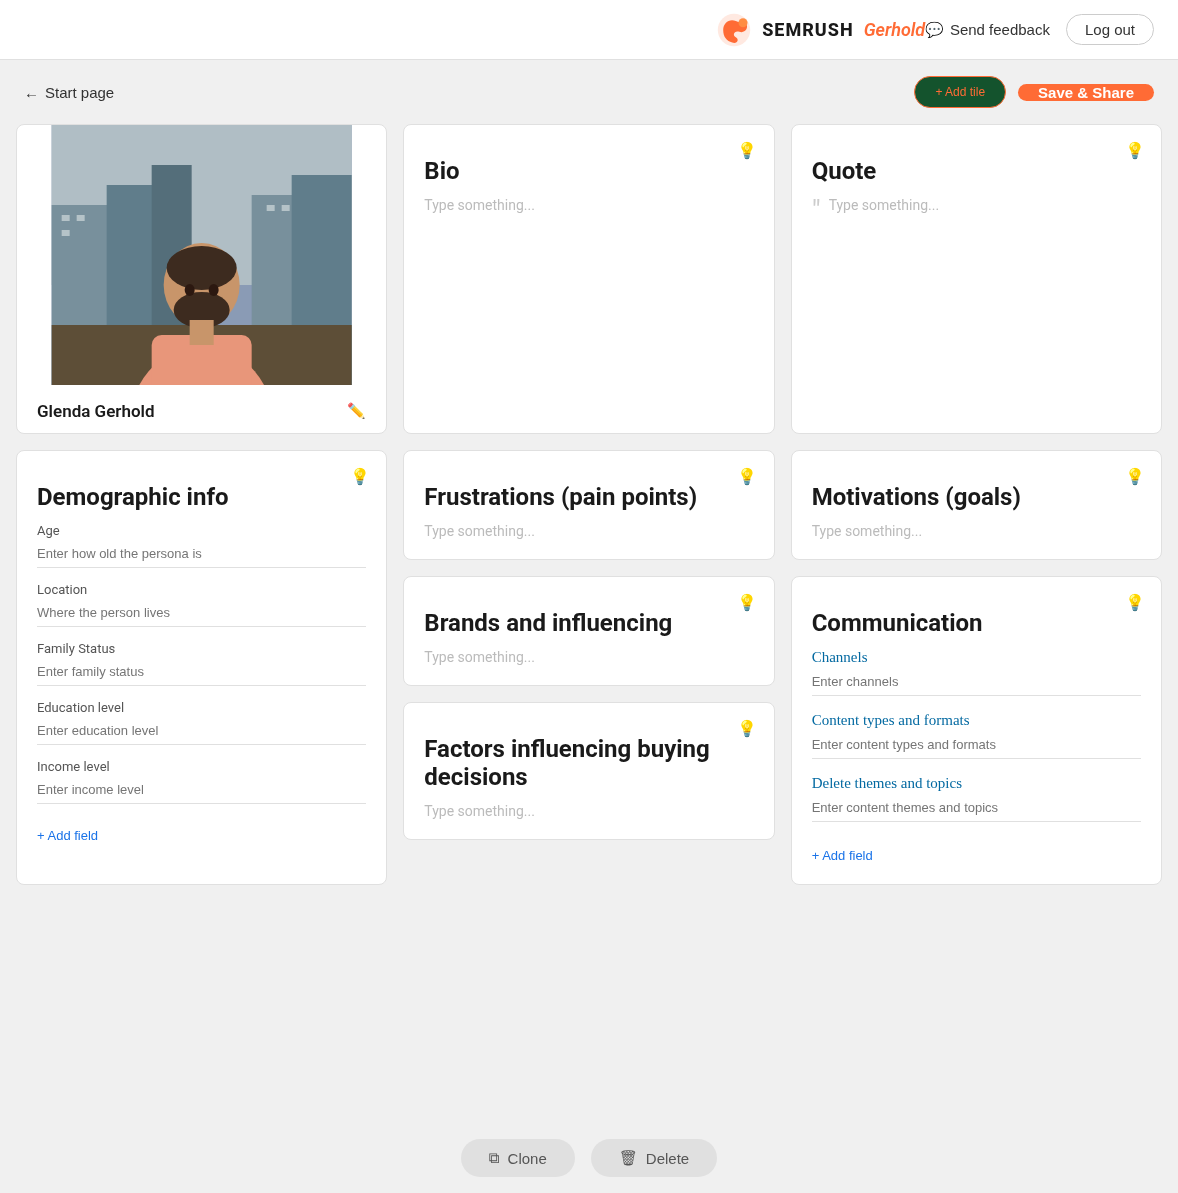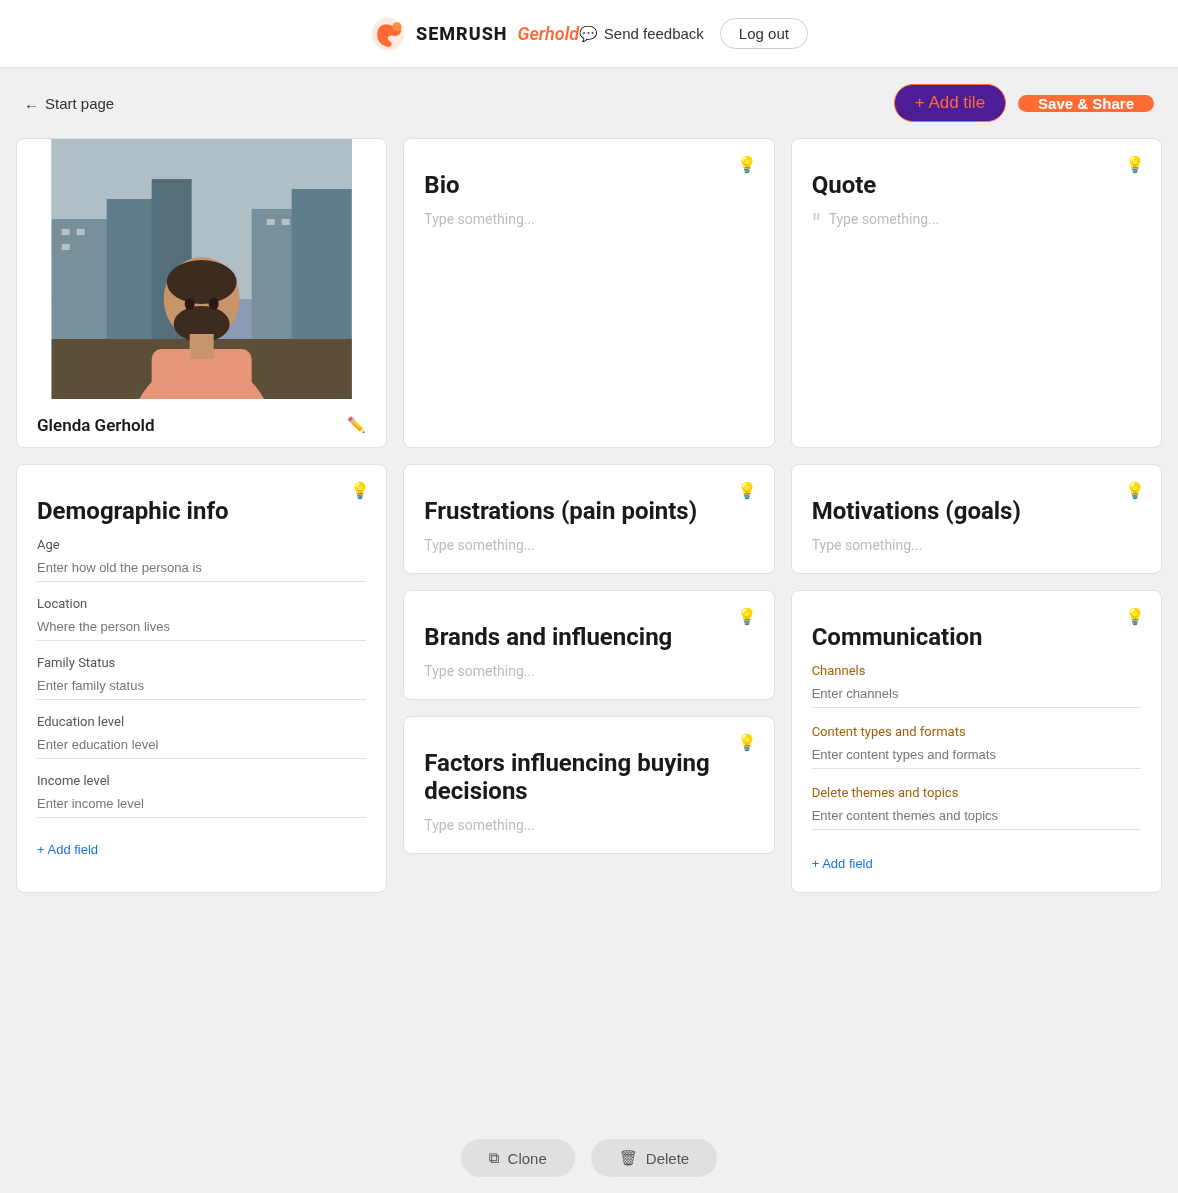--- a/index.html
+++ b/index.html
@@ -5,24 +5,24 @@
     * { box-sizing: border-box; margin: 0; padding: 0; }
     body {
       font-family: -apple-system, BlinkMacSystemFont, 'Segoe UI', Roboto, sans-serif;
       background: #f0f0f0;
       min-height: 1193px;
     }
     .header {
       background: #fff;
       border-bottom: 1px solid #e0e0e0;
       padding: 0 24px;
-      height: 68px;
-      display: flex;
-      align-items: center;
-      justify-content: center;
+      height: 60px;
+      display: flex;
+      align-items: center;
+      justify-content: flex-end;
     }
     .header-left {
       display: flex;
       align-items: center;
       gap: 10px;
     }
     .logo-icon {
       width: 36px;
       height: 36px;
     }
@@ -69,24 +69,24 @@
     }
     .toolbar-right {
       display: flex;
       gap: 12px;
       align-items: center;
     }
     .add-tile-btn {
       border: 1.5px solid #ff6b35;
       border-radius: 20px;
       padding: 8px 20px;
-      background: #4c1d95;
+      background: #14532d;
       color: #ff6b35;
       cursor: pointer;
-      font-size: 17px;
+      font-size: 12px;
       font-weight: 500;
     }
     .save-share-btn {
       border: none;
       border-radius: 20px;
       padding: 0 20px;
       background: #ff6b35;
       color: #fff;
       cursor: pointer;
       font-size: 15px;
@@ -194,23 +194,24 @@
     }
     .quote-content {
       display: flex;
       align-items: flex-start;
     }
     
     .comm-field {
       margin-bottom: 16px;
     }
     .comm-field-label {
-      font-size: 13px;
-      color: #a16207;
+      font-size: 15px;
+      color: #0369a1;
       margin-bottom: 4px;
+      font-family: Liberation Serif, serif;
     }
     .comm-field-input {
       font-size: 13px;
       color: #bbb;
       border: none;
       border-bottom: 1px solid #e0e0e0;
       width: 100%;
       padding: 4px 0 6px 0;
       outline: none;
       background: transparent;

